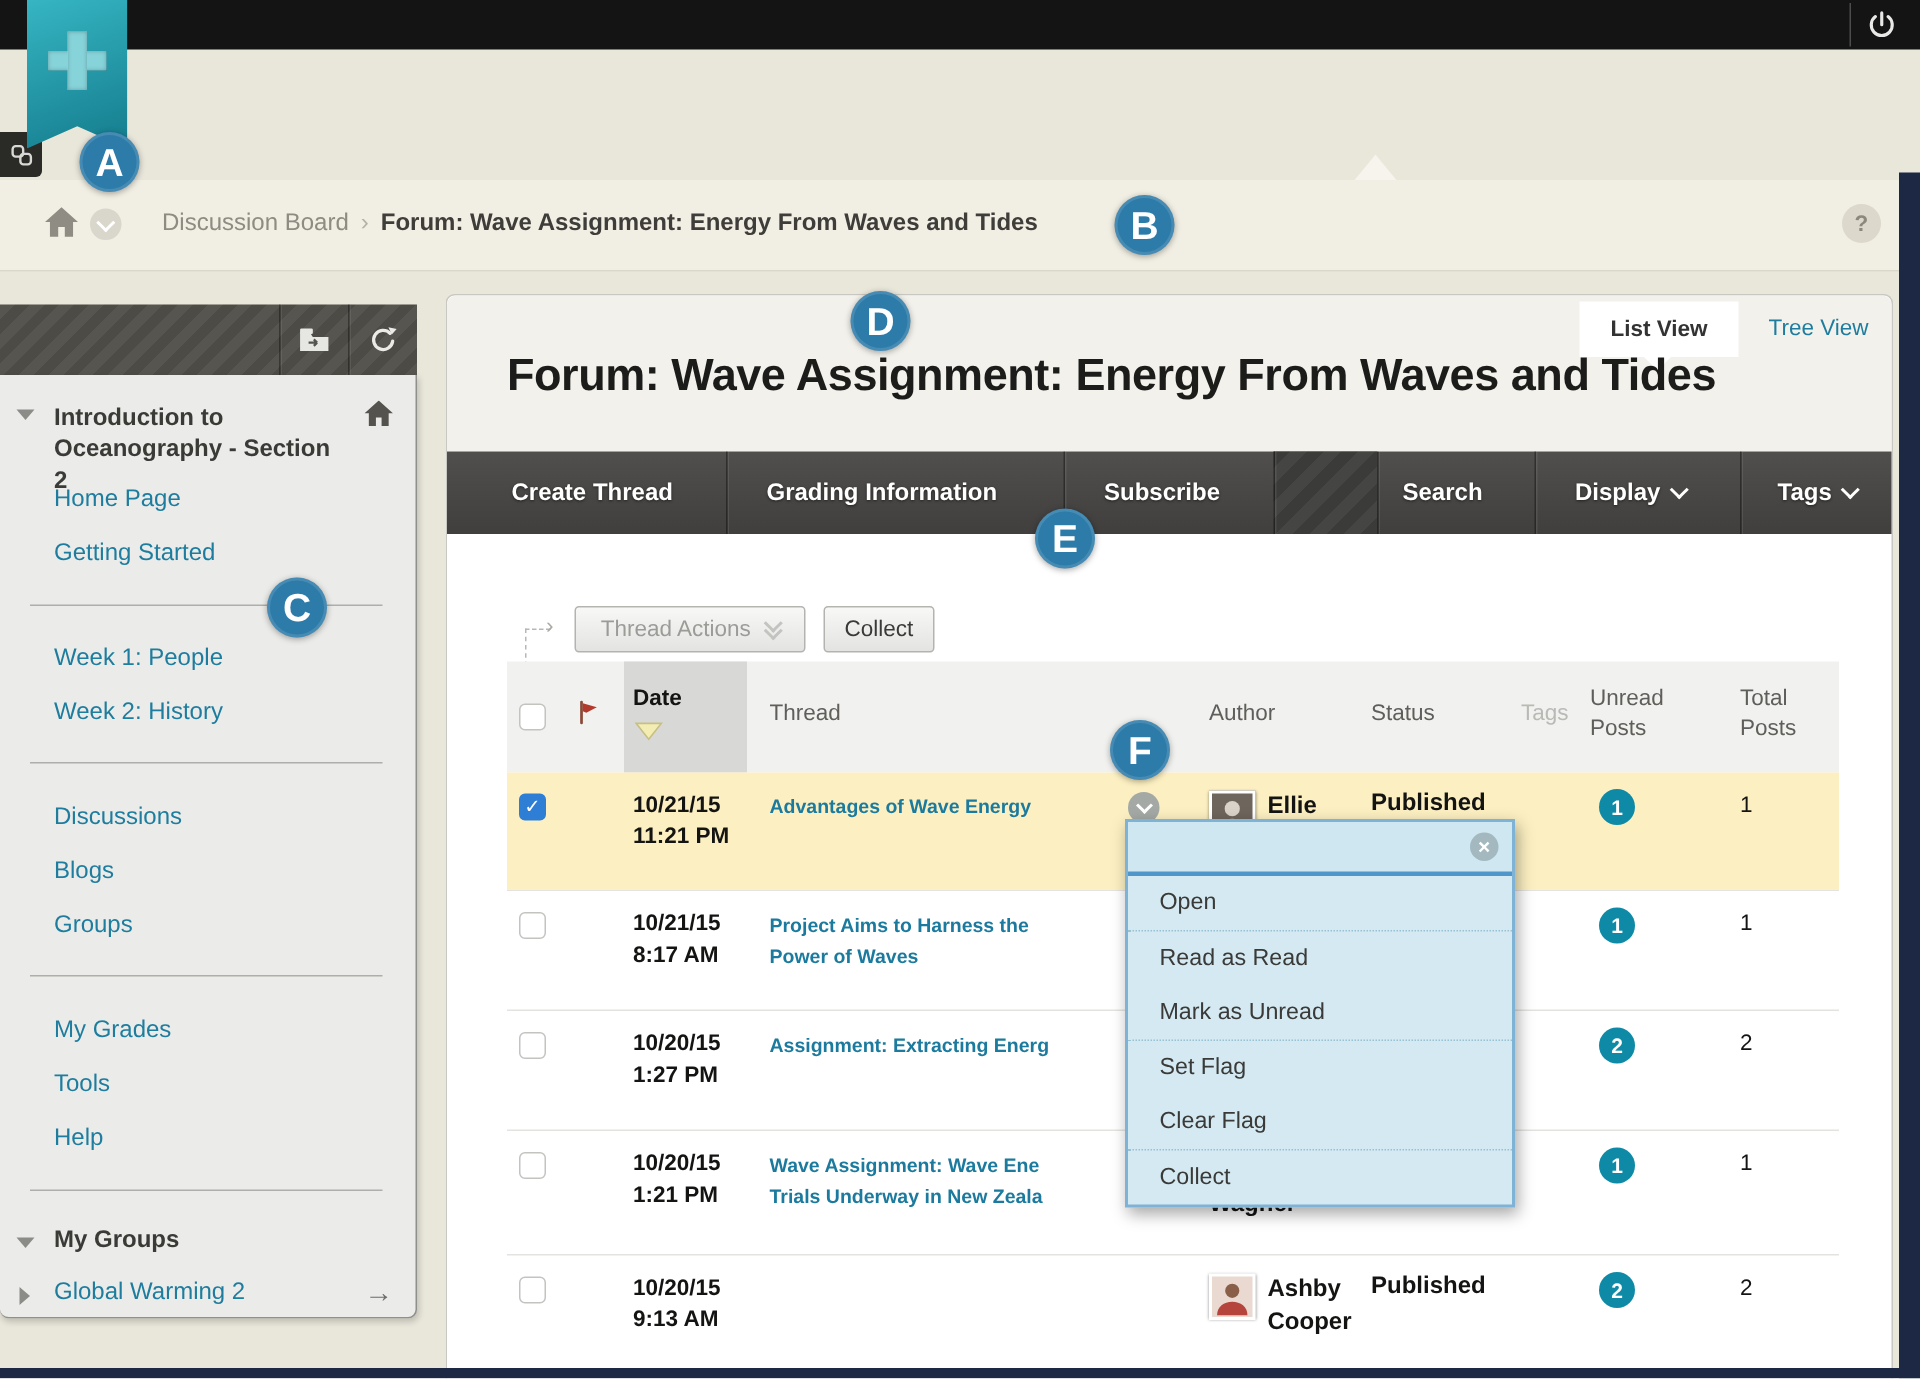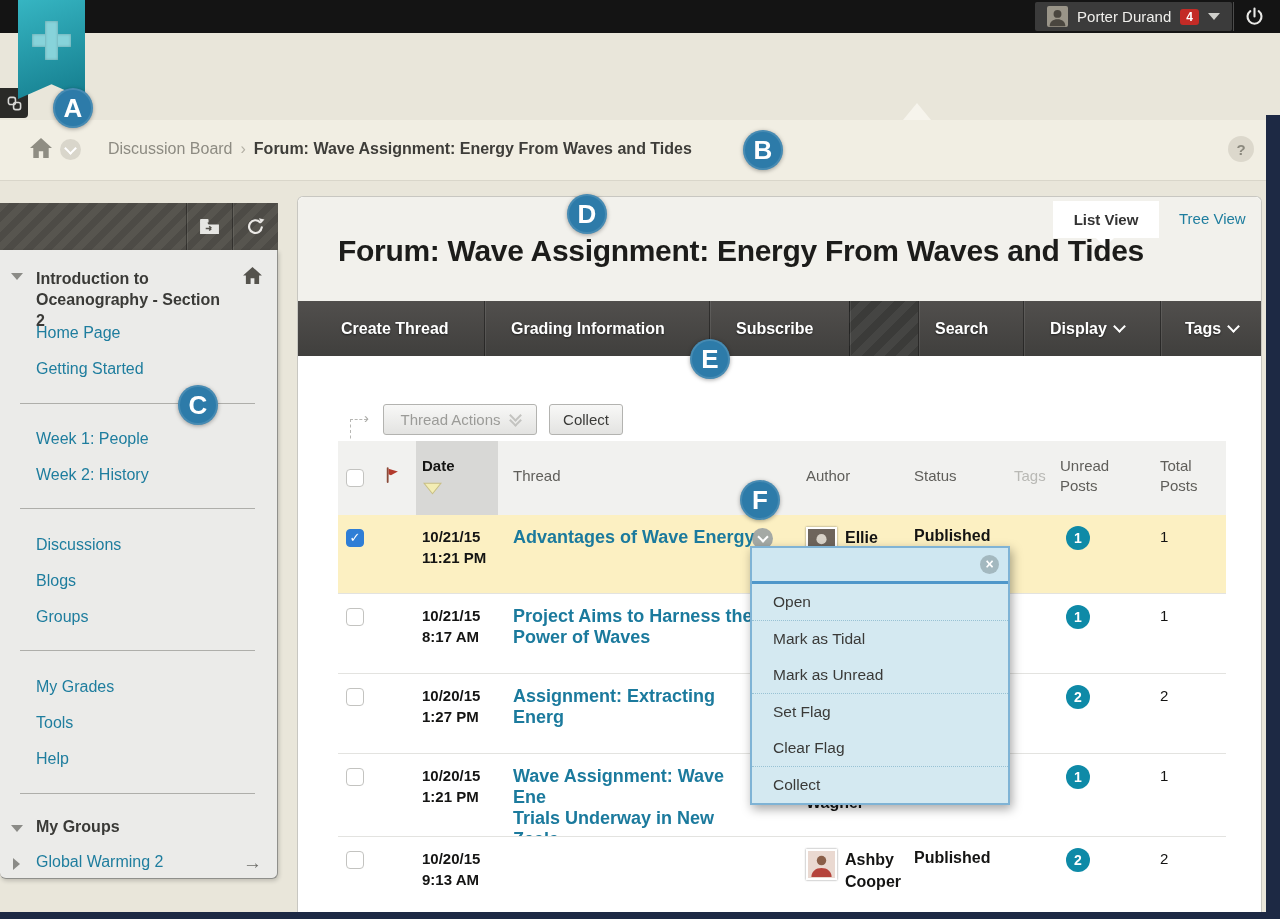--- a/index.html
+++ b/index.html
@@ -77,21 +77,21 @@
   .thead{position:absolute;left:40px;top:244px;width:888px;height:74px;background:#f1f1ef;font-size:15px;color:#5f5e5a;}
   .datecolbg{position:absolute;left:78px;top:0;width:82px;height:74px;background:#d8d8d6;}
   .th{position:absolute;top:26px;white-space:nowrap;}
   .th2{position:absolute;top:15px;line-height:20px;}
   .row{position:absolute;left:40px;width:888px;background:#fff;}
   .row.sep{border-top:1px solid #e3e3e0;box-sizing:border-box;}
   .row.hl{background:#fcf0c2;}
   .cbx{position:absolute;left:8px;top:14px;width:18px;height:18px;border:1px solid #c3c3c0;border-radius:4px;background:#fff;box-sizing:border-box;}
   .cbx.on{background:#2f7ed6;border-color:#2f7ed6;color:#fff;font-size:13px;line-height:16px;text-align:center;}
   .cell-date{position:absolute;left:84px;top:11px;font-size:15px;font-weight:bold;color:#141413;line-height:21px;white-space:nowrap;}
-  .cell-thread{position:absolute;left:175px;top:12px;width:248px;font-size:18px;font-weight:bold;color:#1b7a9d;line-height:21px;}
+  .cell-thread{position:absolute;left:175px;top:12px;width:248px;font-size:13px;font-weight:bold;color:#1b7a9d;line-height:21px;}
   .rowchev{position:absolute;left:414px;top:13px;width:21px;height:21px;border-radius:50%;background:rgba(148,156,160,.85);display:flex;align-items:center;justify-content:center;color:#fff;}
   .rowchev .chev{width:6px;height:6px;margin:-3px 0 0 0;}
   .cell-author{position:absolute;left:468px;top:12px;display:flex;gap:8px;font-size:16px;font-weight:bold;color:#141413;}
   .avatar{width:27px;height:27px;border:2px solid #fff;box-shadow:0 0 2px rgba(0,0,0,.45);flex:0 0 auto;position:relative;overflow:hidden;}
   .aname{width:72px;line-height:22px;}
   .cell-status{position:absolute;left:576px;top:12px;font-size:16px;font-weight:bold;color:#141413;}
   .unread{position:absolute;left:728px;top:11px;width:24px;height:24px;border-radius:50%;background:#0e8aa7;color:#fff;font-size:14px;font-weight:bold;display:flex;align-items:center;justify-content:center;}
   .cell-total{position:absolute;left:822px;top:13px;font-size:15px;color:#141413;}
 
   
@@ -107,31 +107,20 @@
   
   .frame-r{left:1266px;top:115px;width:14px;height:804px;background:#1d2944;z-index:70;}
   .frame-b{left:0;top:912px;width:1280px;height:7px;background:#1d2944;z-index:70;}
 </style>
 </head>
 <body>
 
 <div id="app">
 
   <div class="abs topbar">
-    <div class="userchip">
-      <div class="uc-avatar">
-        <svg viewBox="0 0 24 24" width="21" height="21">
-            <circle cx="12" cy="9" r="4.5" fill="#4a463f"></circle>
-            <path d="M3 23c0-5 4-8 9-8s9 3 9 8z" fill="#4a463f"></path>
-          </svg>
-      </div>
-      <span class="uc-name">Porter Durand</span>
-      <span class="uc-badge">4</span>
-      <span class="uc-chev"></span>
-    </div>
     <div class="powerseg">
       <svg width="21" height="21" viewBox="0 0 24 24">
         <path d="M12 3v9" stroke="#e9e9e7" stroke-width="2.4" fill="none" stroke-linecap="round"></path>
         <path d="M7.2 5.8a8 8 0 1 0 9.6 0" stroke="#e9e9e7" stroke-width="2.4" fill="none" stroke-linecap="round"></path>
       </svg>
     </div>
   </div>
 
   <div class="nav-notch"></div>
 
@@ -338,21 +327,21 @@
       <div class="unread">2</div>
       <div class="cell-total">2</div>
     </div>
   </div>
 
   <div class="abs ctxmenu">
     <div class="ctx-head">
       <span class="ctx-close">×</span>
     </div>
     <div class="ctx-item">Open</div>
-    <div class="ctx-item sep-top">Mark as Tidal</div>
+    <div class="ctx-item sep-top">Read as Read</div>
     <div class="ctx-item">Mark as Unread</div>
     <div class="ctx-item sep-top">Set Flag</div>
     <div class="ctx-item">Clear Flag</div>
     <div class="ctx-item sep-top">Collect</div>
   </div>
 
   <div class="callout" style="left:53px;top:88px">A</div>
   <div class="callout" style="left:743px;top:130px">B</div>
   <div class="callout" style="left:178px;top:385px">C</div>
   <div class="callout" style="left:567px;top:194px">D</div>

